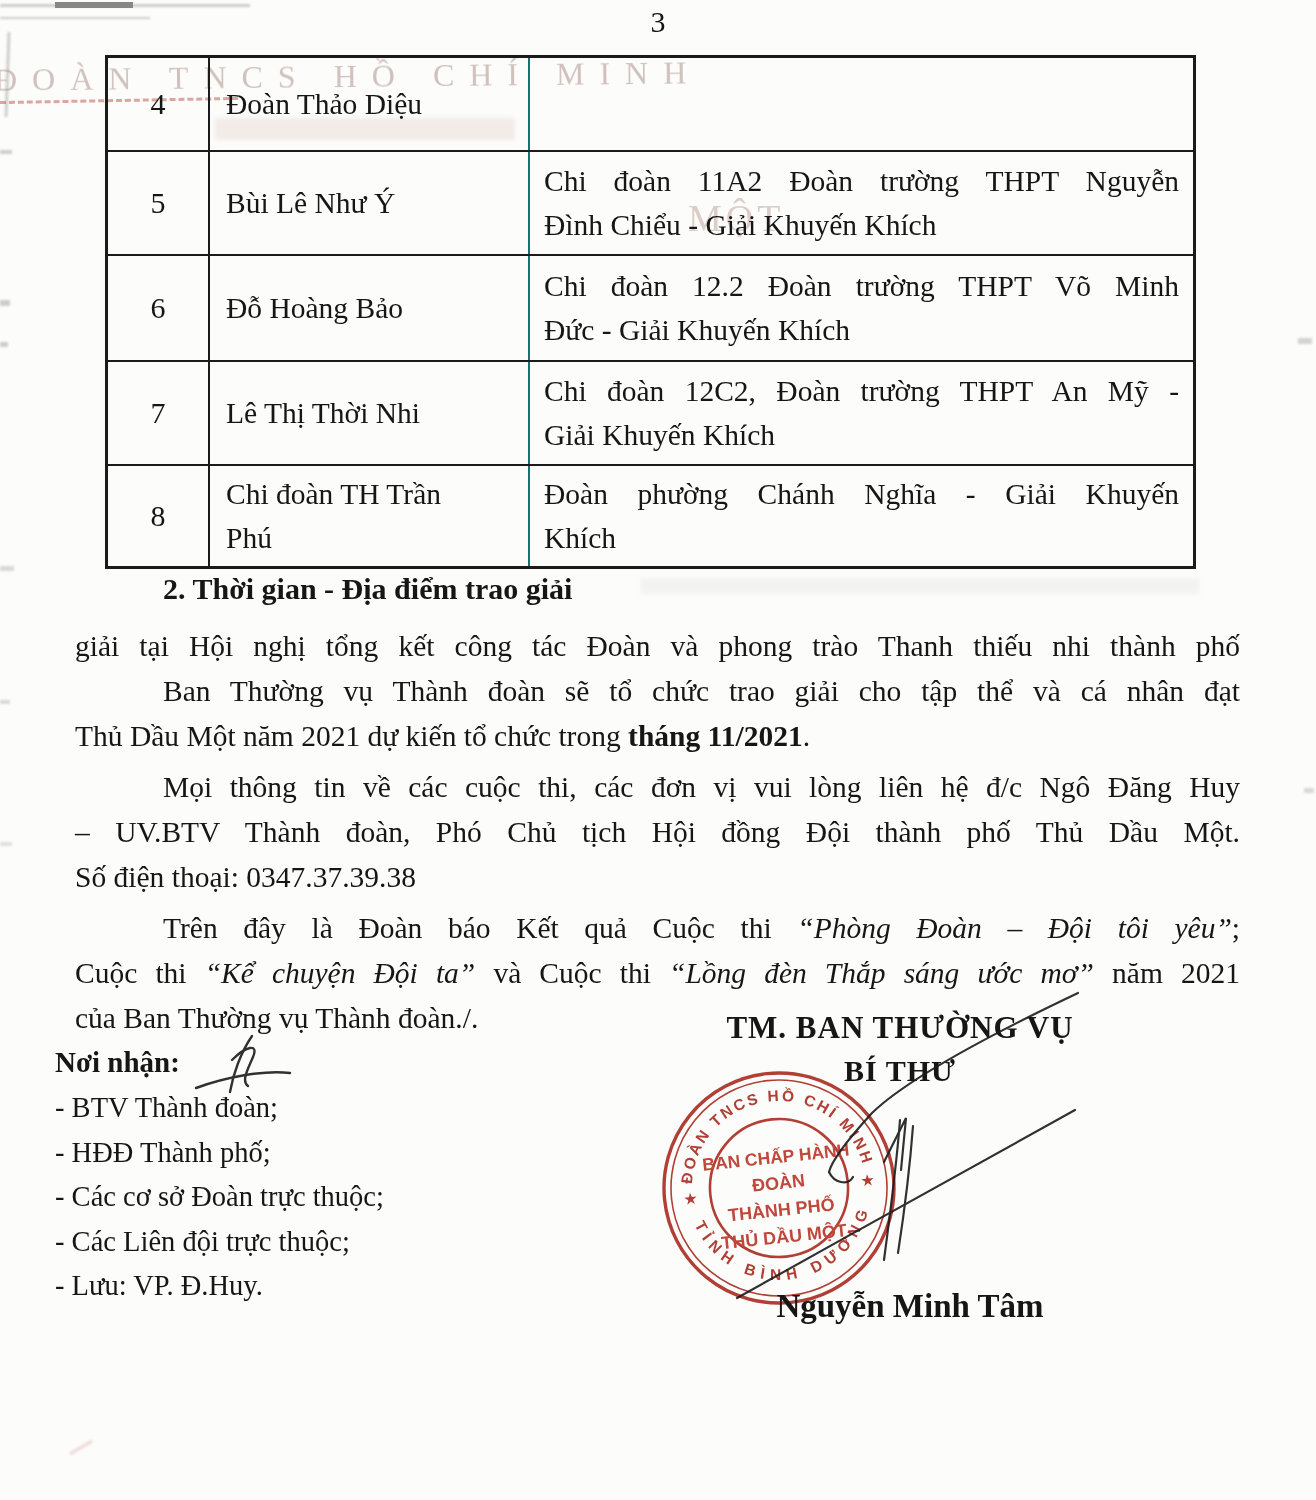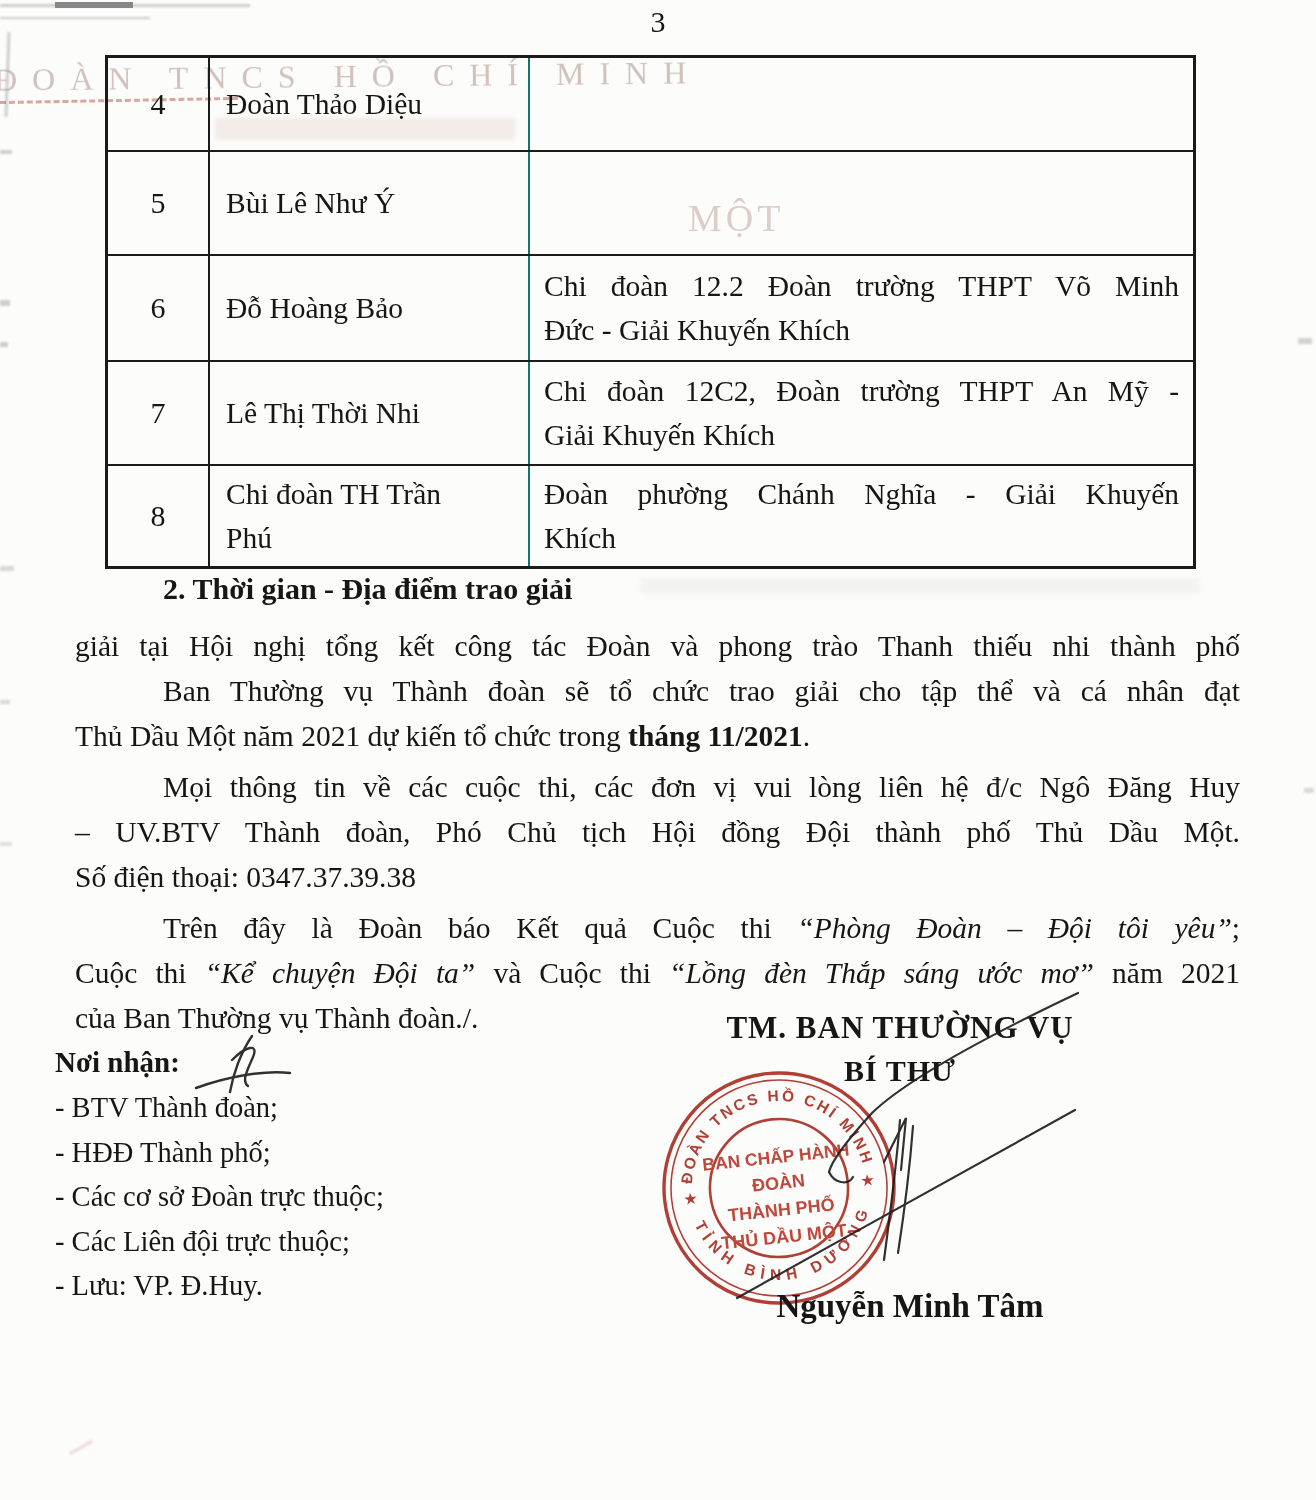--- a/index.html
+++ b/index.html
@@ -81,20 +81,24 @@
       <div class="c2">
         <div>Đoàn Thảo Diệu</div>
         <div></div>
       </div>
     </div>
     <div class="trow" style="min-height:102px;">
       <div class="c1">5</div>
       <div class="c2">
         <div>Bùi Lê Như Ý</div>
         <div></div>
+      </div>
+      <div class="c3">
+        <div class="jl">Chi đoàn 11A2 Đoàn trường THPT Nguyễn</div>
+        <div>Đình Chiểu - Giải Khuyến Khích</div>
       </div>
     </div>
     <div class="trow" style="min-height:104px;">
       <div class="c1">6</div>
       <div class="c2">
         <div>Đỗ Hoàng Bảo</div>
         <div></div>
       </div>
       <div class="c3">
         <div class="jl">Chi đoàn 12.2 Đoàn trường THPT Võ Minh</div>

